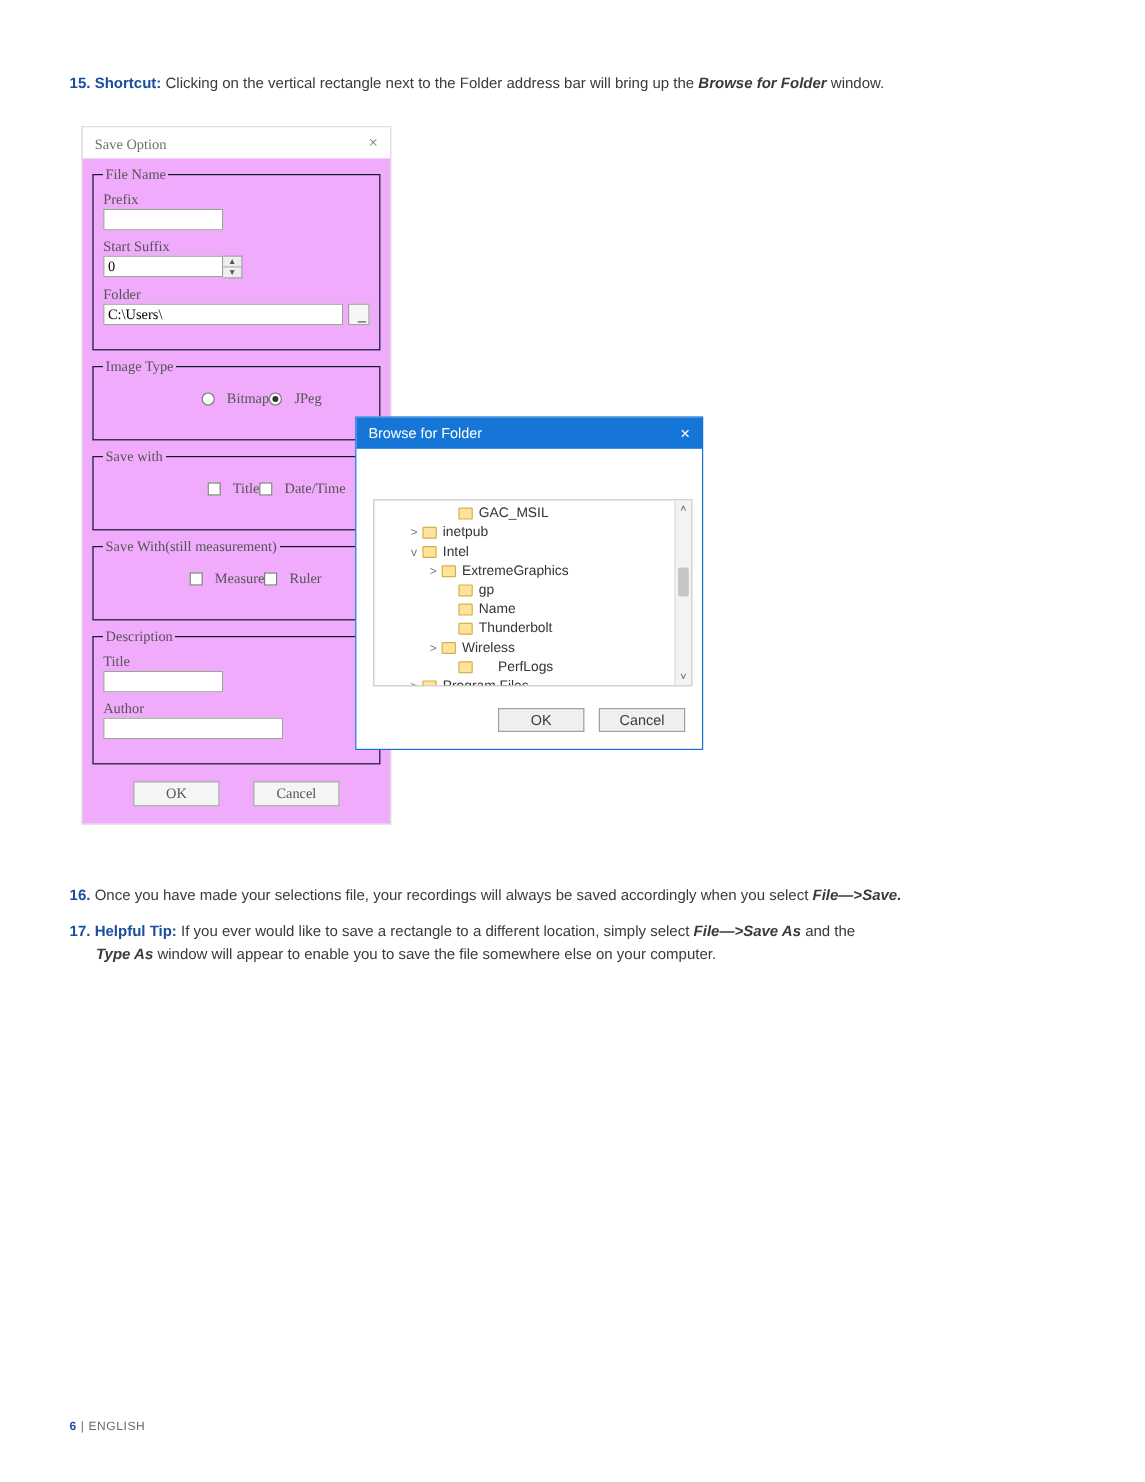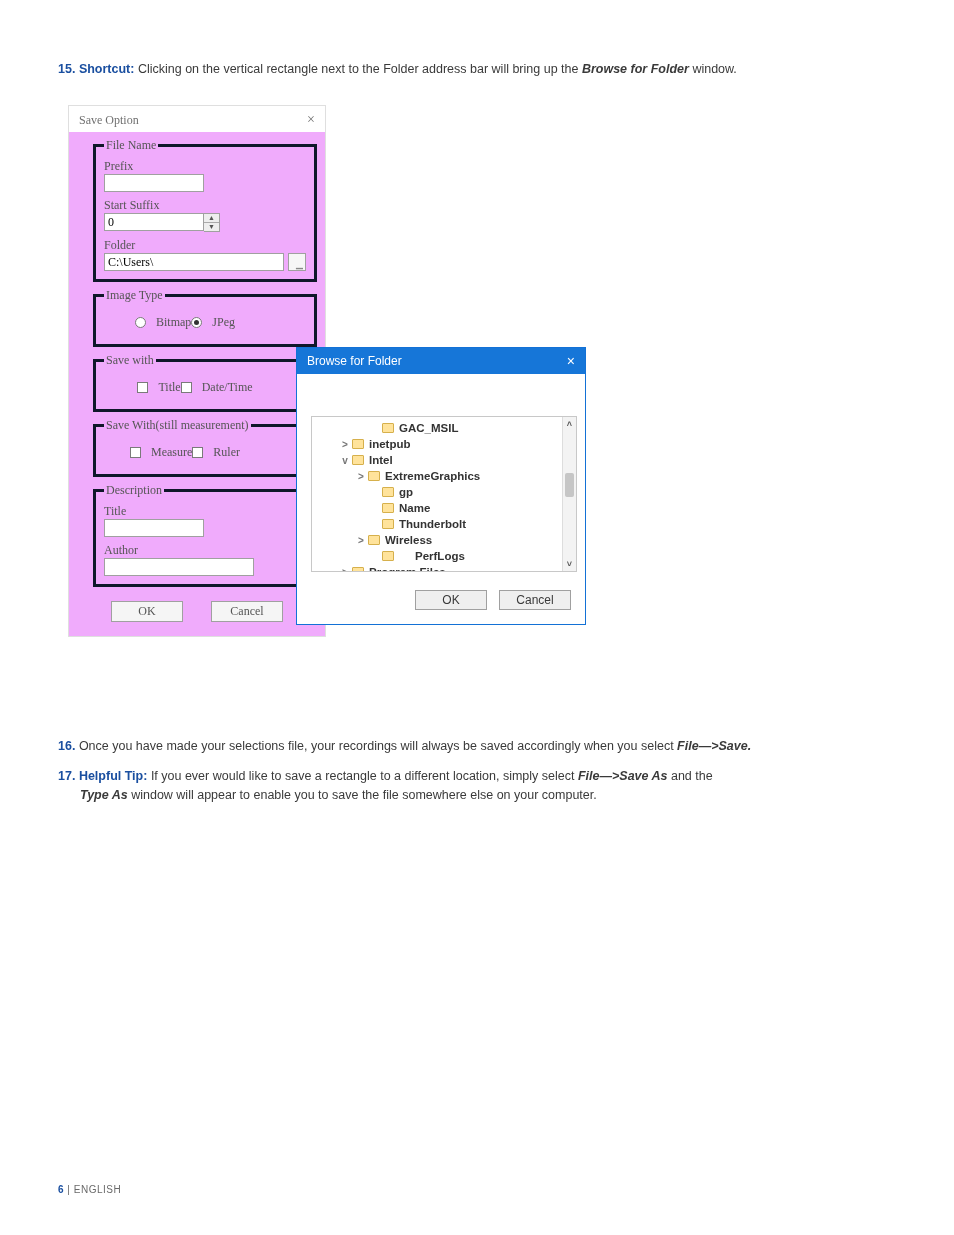--- a/index.html
+++ b/index.html
@@ -34,30 +34,30 @@
     color: #555;
   }
   .titlebar {
     display: flex; justify-content: space-between; align-items: center;
     padding: 6px 10px 4px 10px;
     background: #fff;
     color: #707070;
   }
   .titlebar .close { font-size: 14px; color: #707070; cursor: default; }
   fieldset {
-    border: 3px solid #0f172a;
-    margin: 6px 8px 6px 24px;
-    padding: 6px 8px 8px 8px;
+    border: 1px solid #0f172a;
+    margin: 6px 8px 6px 8px;
+    padding: 6px 8px 20px 8px;
   }
   fieldset legend {
     font-size: 12px; color: #555; padding: 0 2px;
     font-family: "Times New Roman", serif;
   }
   .row { display: flex; align-items: center; gap: 6px; margin: 3px 0; }
-  .row-spread { display: flex; justify-content: center; align-items: center; margin: 3px 0; }
+  .row-spread { display: flex; justify-content: flex-end; align-items: center; margin: 3px 0; }
   .lbl { font-size: 12px; color: #555; font-family: "Times New Roman", serif; }
   input[type="text"].field {
     border: 1px solid #a0a0a0; background: white;
     font-size: 12px; padding: 1px 3px; height: 18px;
     font-family: "Times New Roman", serif;
   }
   .prefix-field { width: 100px; }
   .suffix-wrap { display: flex; align-items: stretch; }
   .suffix-field { width: 100px; }
   .spinner {
@@ -100,21 +100,21 @@
     background: #fff;
     font-family: "Segoe UI", Tahoma, sans-serif;
     font-size: 11.5px;
   }
   .browse-titlebar {
     background: #1676d8; color: #fff;
     display: flex; justify-content: space-between; align-items: center;
     padding: 5px 10px; font-size: 12px;
   }
   .browse-titlebar .close { font-size: 14px; cursor: default; }
-  .browse-body { height: 206px; position: relative; font-weight: bold; }
+  .browse-body { height: 206px; position: relative; }
   .tree-viewport {
     position: absolute; left: 14px; right: 8px; top: 42px; bottom: 8px;
     border: 1px solid #c8c8c8; overflow: hidden;
     display: flex;
   }
   .tree { flex: 1; padding: 3px 0; font-size: 11.5px; color: #333; }
   .node { display: flex; align-items: center; height: 16px; }
   .expander {
     width: 10px; text-align: center; font-size: 10px; color: #777; margin-right: 2px;
     cursor: default;

